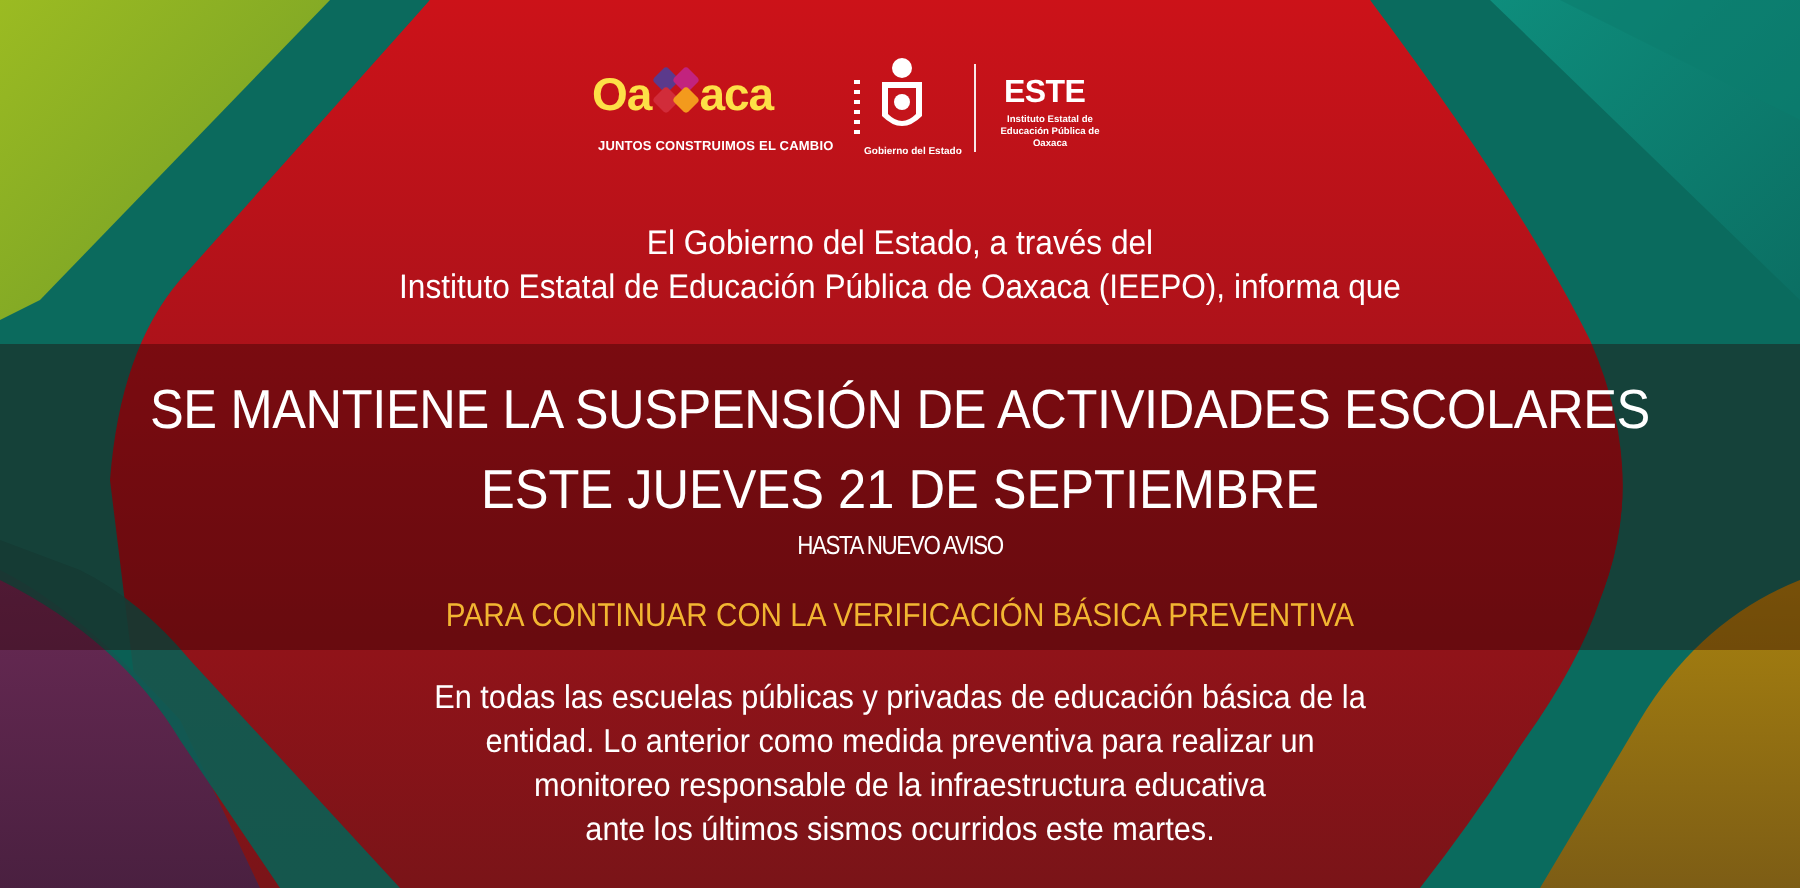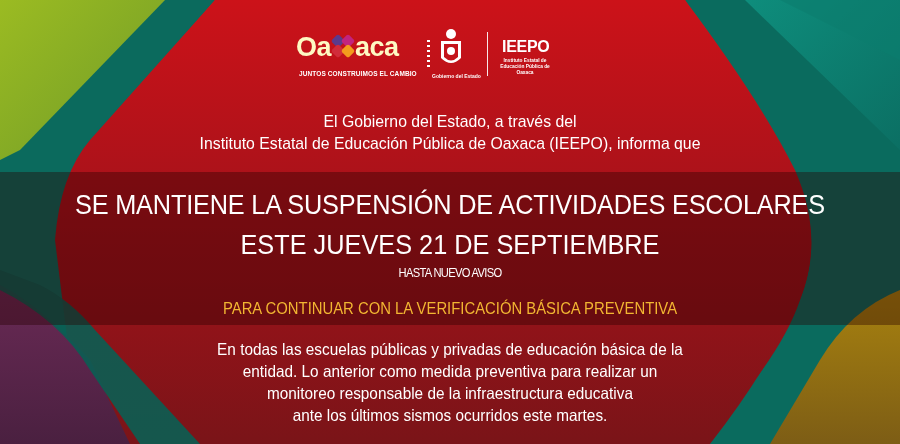--- a/index.html
+++ b/index.html
@@ -1,21 +1,21 @@
 <!DOCTYPE html>
 <html><head>
   <meta charset="utf-8">
   <style>
     html, body { margin: 0; padding: 0; }
     body { width: 900px; height: 444px; overflow: hidden; background: #b0121a; font-family: "Liberation Sans", sans-serif; }
     .banner { position: relative; width: 900px; height: 444px; overflow: hidden; background: #c4141b; }
     .bg-svg { position: absolute; left: 0; top: 0; width: 900px; height: 444px; }
     .dark-band { position: absolute; left: 0; top: 172px; width: 900px; height: 153px; background: rgba(40,0,0,0.38); }
     .logos { position: absolute; left: 0; top: 28px; width: 900px; height: 56px; }
-    .oax-word { position: absolute; left: 296px; top: 6px; font-weight: bold; font-size: 27px; color: #fef9c3; letter-spacing: -0.5px; line-height: 1; }
+    .oax-word { position: absolute; left: 296px; top: 6px; font-weight: bold; font-size: 23px; color: #fde047; letter-spacing: -0.5px; line-height: 1; }
     .oax-word .x-mark { display: inline-block; width: 22px; height: 22px; position: relative; vertical-align: -1px; margin: 0 1px; }
     .oax-word .x-mark i { position: absolute; width: 10px; height: 10px; transform: rotate(45deg); border-radius: 2px; }
     .oax-slogan { position: absolute; left: 299px; top: 42px; font-size: 6.5px; font-weight: bold; color: #ffffff; letter-spacing: 0.1px; white-space: nowrap; }
     .dots { position: absolute; left: 427px; top: 12px; width: 3px; height: 28px; background: repeating-linear-gradient(to bottom, #fff 0 2px, transparent 2px 5px); }
     .crest { position: absolute; left: 438px; top: 0px; width: 26px; height: 42px; }
     .crest-label { position: absolute; left: 432px; top: 45px; font-size: 5px; font-weight: bold; color: #fff; white-space: nowrap; }
     .vline { position: absolute; left: 487px; top: 4px; width: 1px; height: 44px; background: #ffffff; opacity: 0.9; }
     .ieepo { position: absolute; left: 502px; top: 11px; font-size: 16px; font-weight: bold; color: #fff; line-height: 1; letter-spacing: -0.3px; }
     .ieepo-sub { position: absolute; left: 500px; top: 30px; width: 50px; font-size: 4.8px; font-weight: bold; color: #fff; line-height: 1.25; text-align: center; }
     .txt { position: absolute; left: 0; width: 900px; text-align: center; color: #ffffff; white-space: nowrap; font-family: "Liberation Sans", sans-serif; }
@@ -91,21 +91,21 @@
     <div class="oax-slogan">JUNTOS CONSTRUIMOS EL CAMBIO</div>
     <div class="dots"></div>
     <svg class="crest" viewBox="0 0 26 42" xmlns="http://www.w3.org/2000/svg">
       <circle cx="13" cy="6" r="5" fill="#ffffff"></circle>
       <path d="M3 13 L23 13 L23 30 Q13 40 3 30 Z" fill="#ffffff"></path>
       <path d="M6 16 L20 16 L20 29 Q13 36 6 29 Z" fill="#c4141b"></path>
       <circle cx="13" cy="23" r="4" fill="#ffffff"></circle>
     </svg>
     <div class="crest-label">Gobierno del Estado</div>
     <div class="vline"></div>
-    <div class="ieepo">IEEPO</div>
+    <div class="ieepo">ESTE</div>
     <div class="ieepo-sub">Instituto Estatal de Educación Pública de Oaxaca</div>
   </div>
 
   <div class="txt intro1">El Gobierno del Estado, a través del</div>
   <div class="txt intro2">Instituto Estatal de Educación Pública de Oaxaca (IEEPO), informa que</div>
 
   <div class="txt head1">SE MANTIENE LA SUSPENSIÓN DE ACTIVIDADES ESCOLARES</div>
   <div class="txt head2">ESTE JUEVES 21 DE SEPTIEMBRE</div>
   <div class="txt hasta">HASTA NUEVO AVISO</div>
   <div class="txt para">PARA CONTINUAR CON LA VERIFICACIÓN BÁSICA PREVENTIVA</div>

